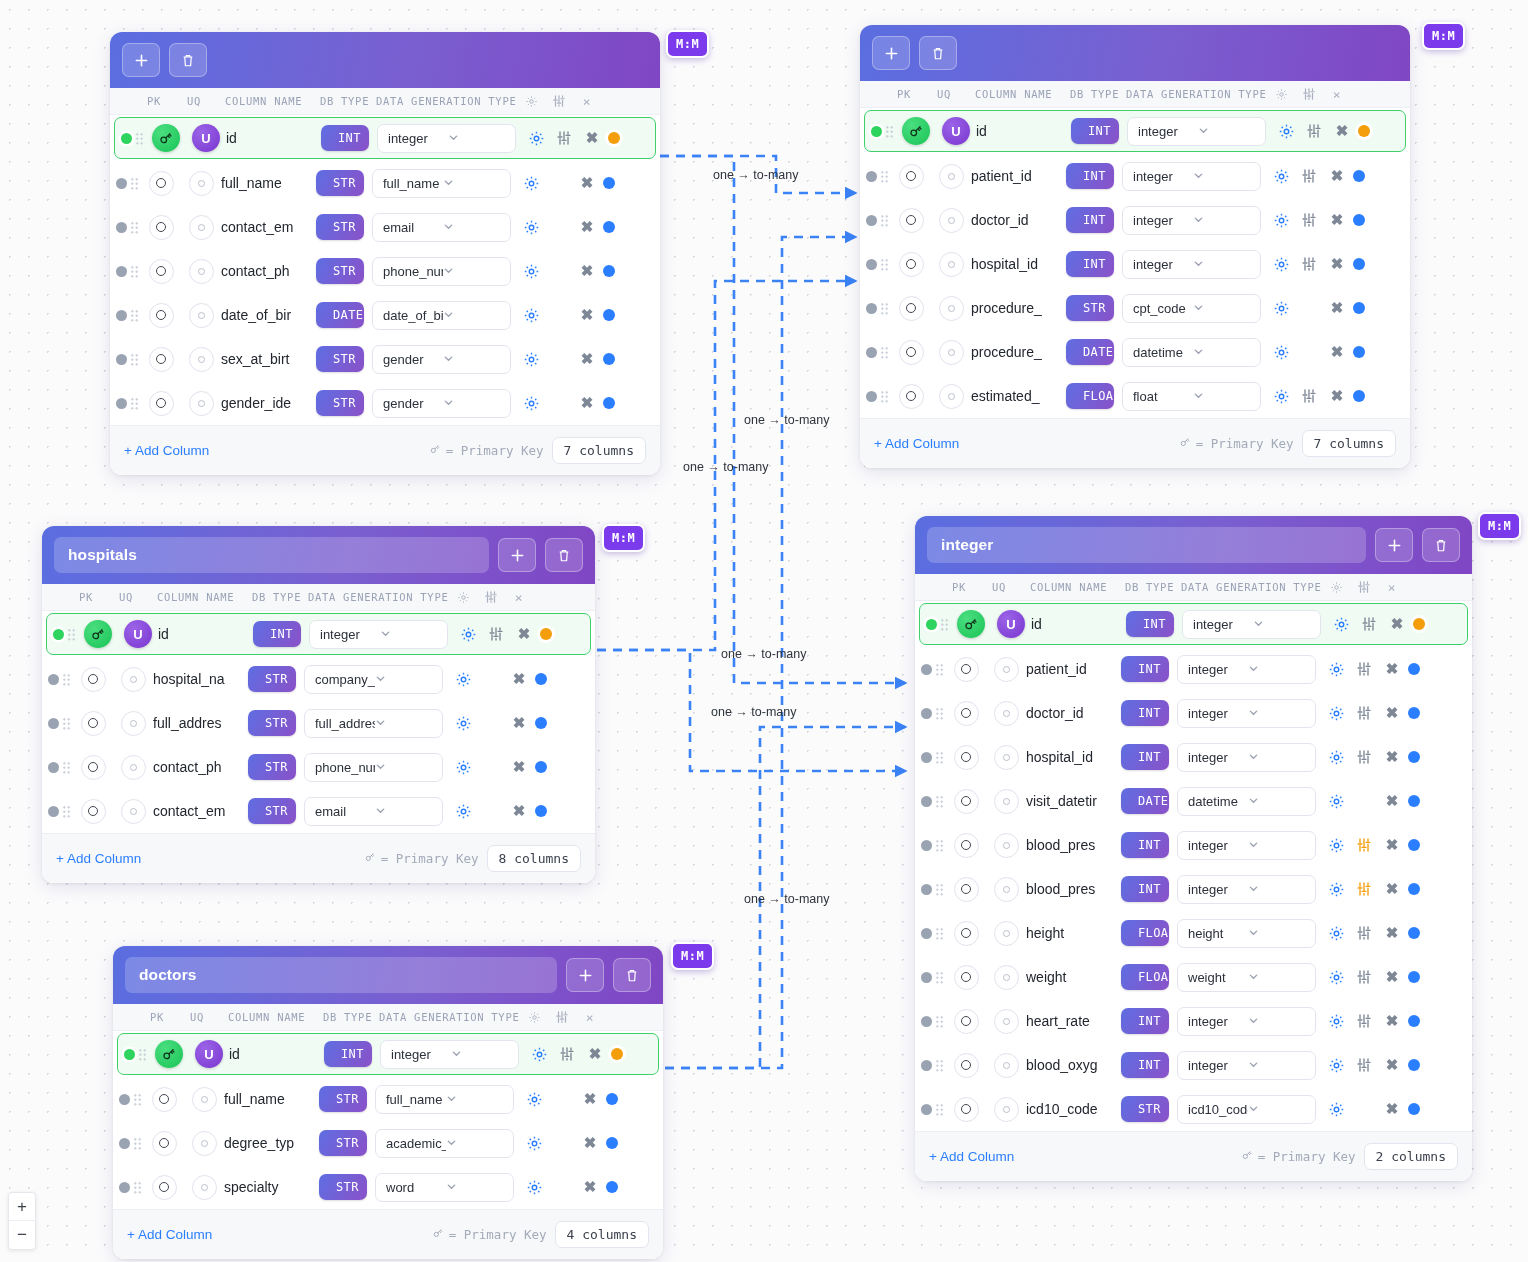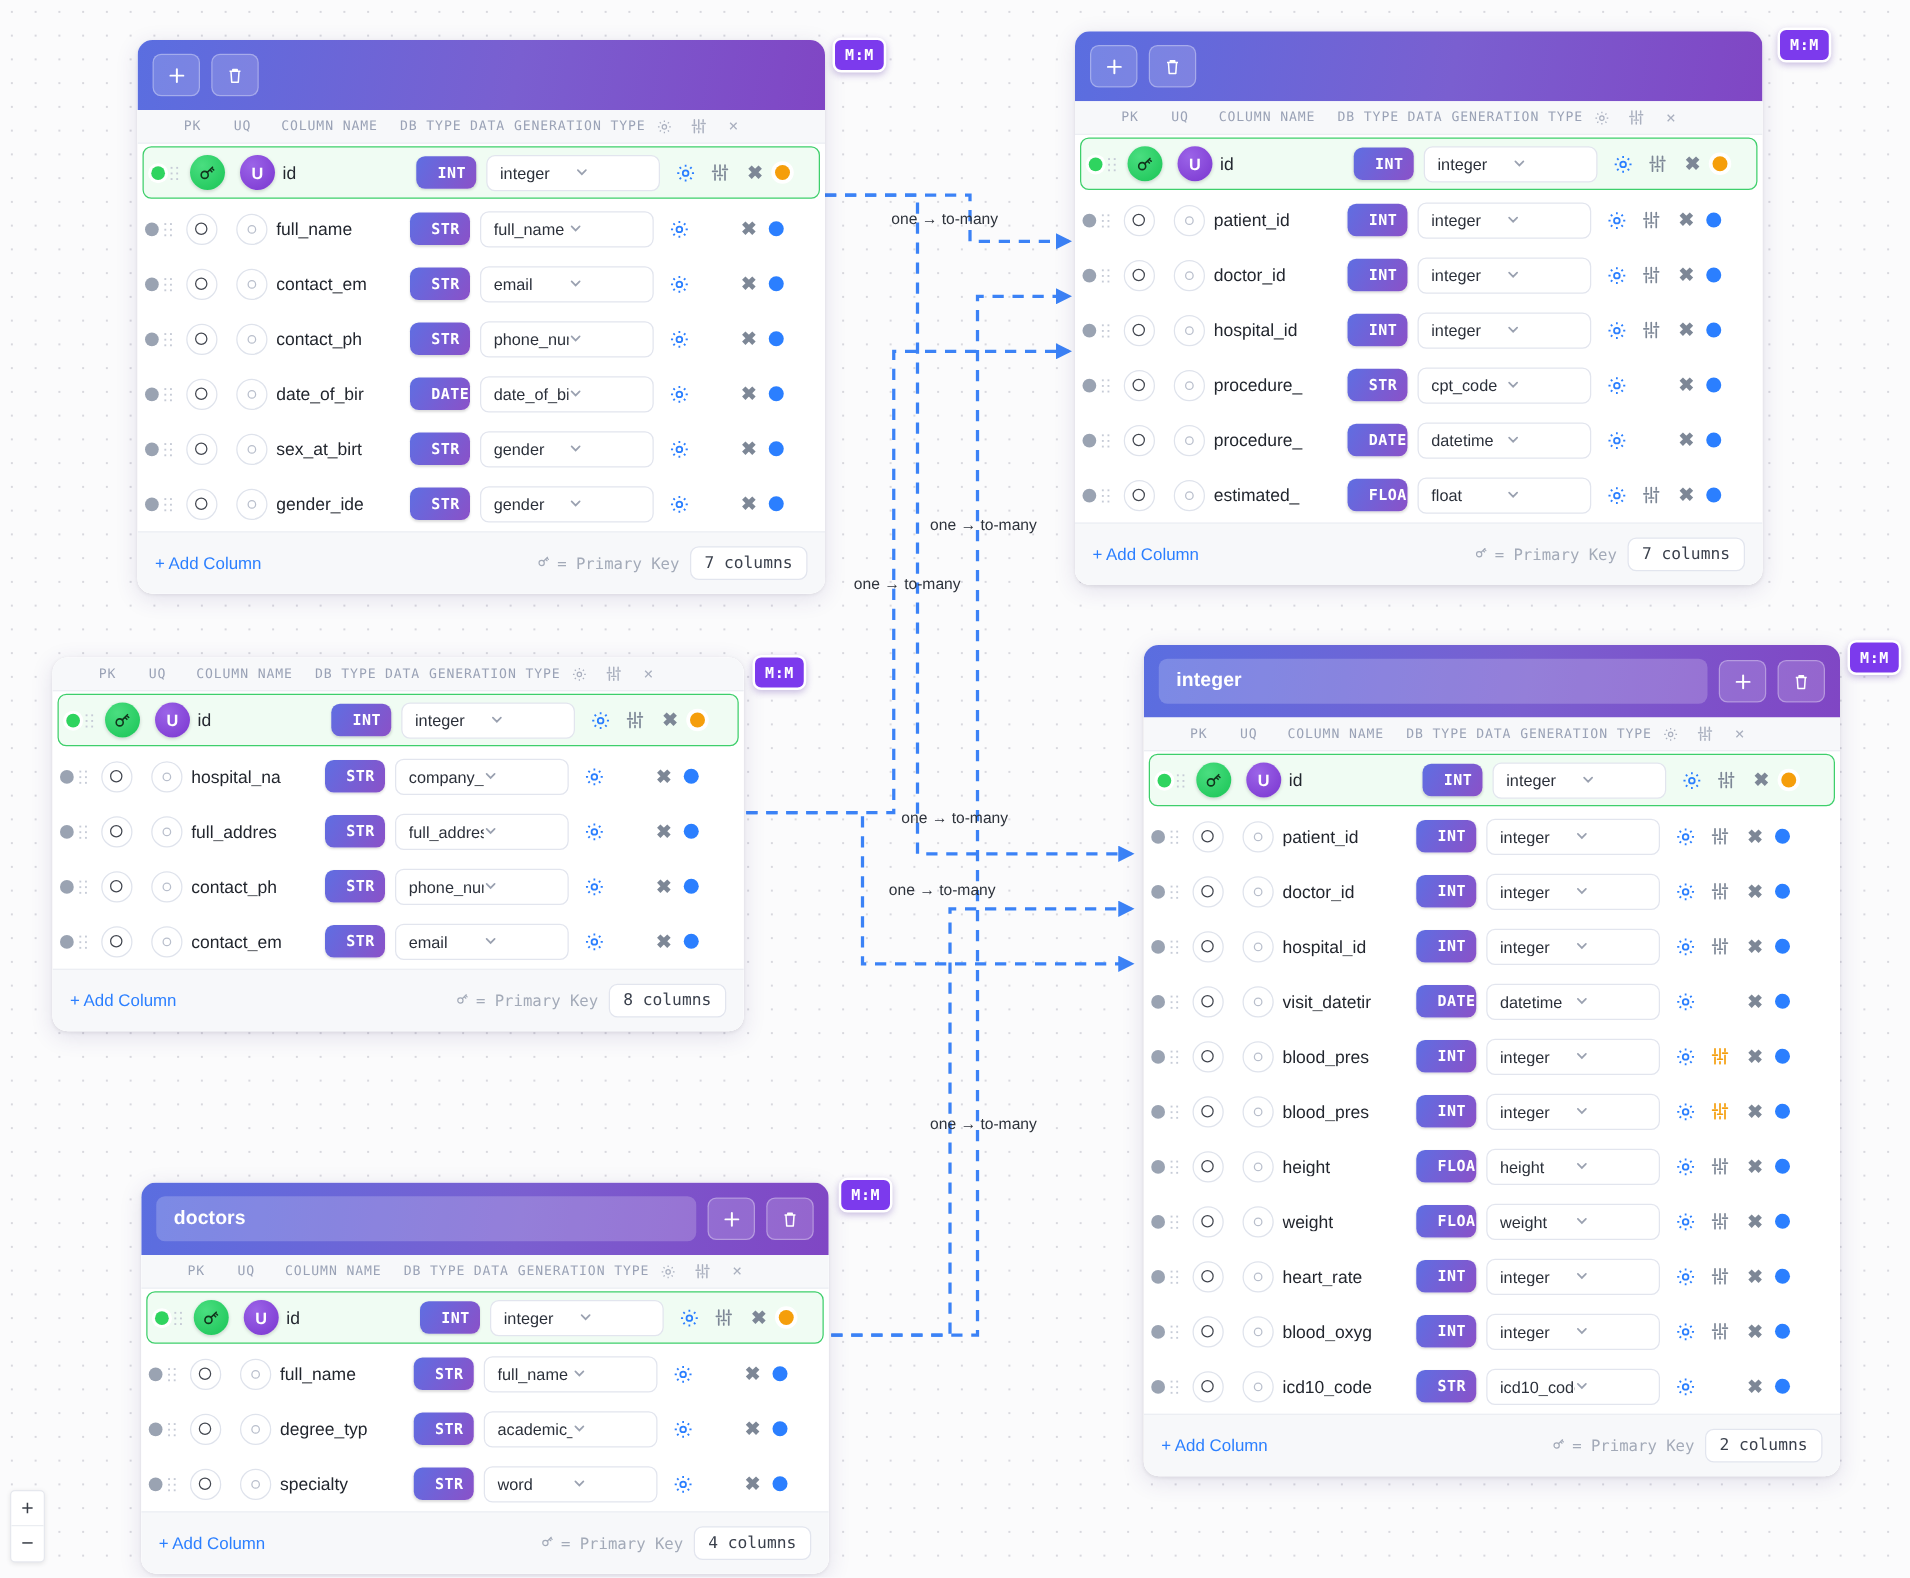--- a/index.html
+++ b/index.html
@@ -130,28 +130,27 @@
     overflow: hidden;
     white-space: nowrap;
     padding-right: 2px;
   }
   .dbtype {
     flex: none;
     background: linear-gradient(120deg, #5f6ee2, #8a51c8);
     color: #fff;
     font-family: "DejaVu Sans Mono", monospace;
     font-size: 12px;
-    font-weight: bold;
+    font-weight: normal;
     letter-spacing: .4px;
     text-align: center;
     padding: 6px 17px;
     border-radius: 7px;
     box-shadow: 0 1px 2px rgba(0,0,0,.14);
     overflow:hidden;
-    margin-left:12px;
   }
   .gen {
     flex: none;
     border: 1.2px solid #e2e5ee;
     border-radius: 7px;
     height: 29px;
     display:flex; align-items:center;
     padding: 0 8px 0 10px;
     font-size: 13px;
     color: #2b303a;
@@ -797,20 +796,33 @@
               </svg></span>
             <span>= Primary Key</span>
           </div>
           <div class="colcount">7 columns</div>
         </div>
       </div>
     </div>
     <div class="mm" style="left: 1422px; top: 22px;">M:M</div>
     <div class="card" style="left: 42px; top: 526px; width: 553px;">
       <div class="card-inner">
+        <div class="card-header">
+          <div class="tbl-name">hospitals</div>
+          <div class="hbtn">
+            <svg width="15" height="15" viewBox="0 0 16 16">
+              <path d="M8 2.5v11M2.5 8h11" stroke="currentColor" stroke-width="1.7" stroke-linecap="round"></path>
+            </svg>
+          </div>
+          <div class="hbtn">
+            <svg width="14" height="15" viewBox="0 0 16 17">
+              <path d="M3 4.5h10M6 4.5V3h4v1.5M4.3 4.5l.7 10h6l.7-10" stroke="currentColor" stroke-width="1.4" fill="none" stroke-linejoin="round"></path>
+            </svg>
+          </div>
+        </div>
         <div class="colhead">
           <div class="ch" style="width: 25px;"></div>
           <div class="ch" style="width: 40px; padding-left: 6px;">PK</div>
           <div class="ch" style="width: 40px; padding-left: 6px;">UQ</div>
           <div class="ch" style="width: 95px; padding-left: 4px;">COLUMN NAME</div>
           <div class="ch" style="width: 56px; padding-left: 4px;">DB TYPE</div>
           <div class="ch" style="width: 145px; padding-left: 4px;">DATA GENERATION TYPE</div>
           <div class="ch" style="width: 28px; display: flex; justify-content: center;">
             <svg width="13" height="13" viewBox="0 0 24 24" fill="none" stroke="#aab0bf" stroke-width="1.8">
               <circle cx="12" cy="12" r="3.2"></circle>

